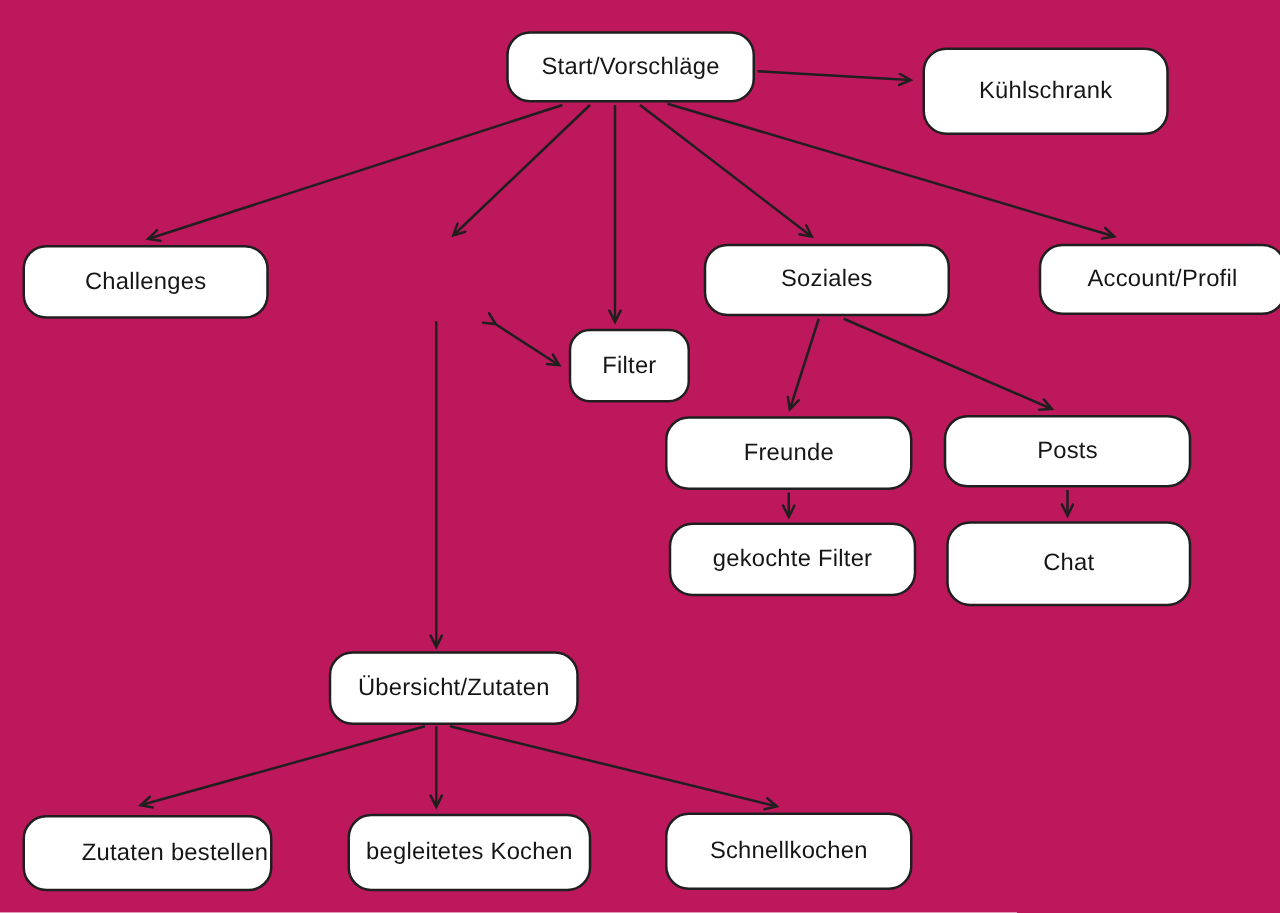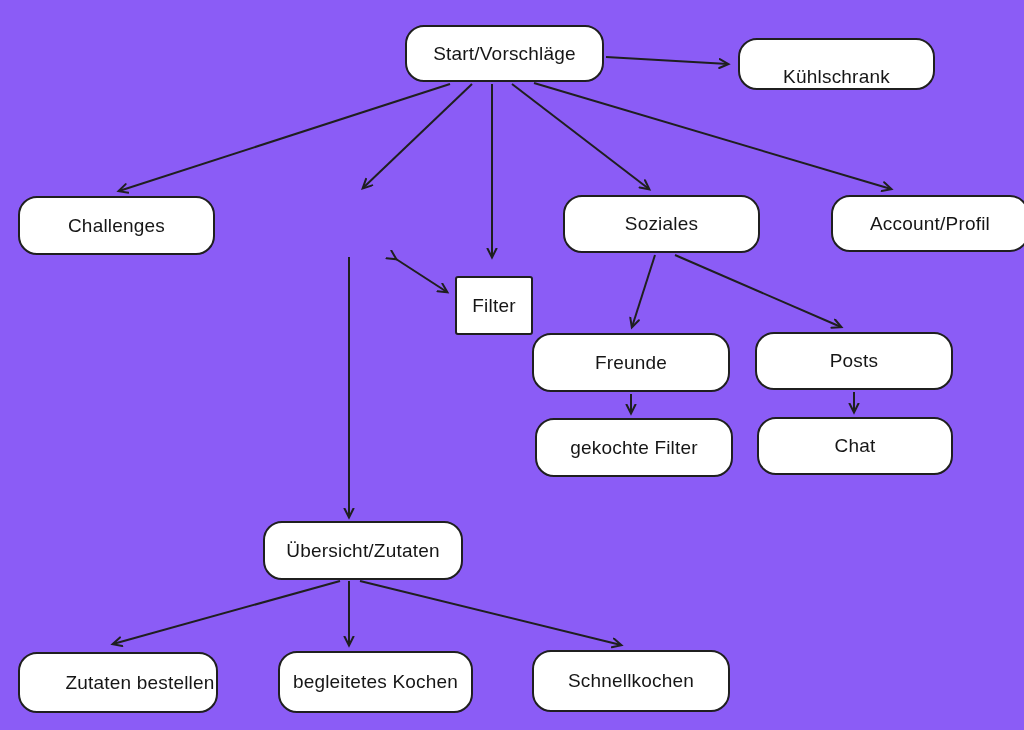--- a/index.html
+++ b/index.html
@@ -5,21 +5,21 @@
   html, body {
     margin: 0;
     padding: 0;
     background: #ffffff;
     font-family: "Liberation Sans", "DejaVu Sans", sans-serif;
   }
   #canvas {
     position: relative;
     width: 1024px;
     height: 730px;
-    background: #8b5cf6;
+    background: #be185d;
     overflow: hidden;
   }
   #edges {
     position: absolute;
     left: 0;
     top: 0;
     width: 1024px;
     height: 730px;
   }
   .node {
@@ -68,30 +68,30 @@
     <line class="edge" x1="854" y1="392" x2="854" y2="412" marker-end="url(#arrow)"></line>
     <line class="edge" x1="340" y1="581" x2="113" y2="644" marker-end="url(#arrow)"></line>
     <line class="edge" x1="349" y1="581" x2="349" y2="645" marker-end="url(#arrow)"></line>
     <line class="edge" x1="360" y1="581" x2="621" y2="645" marker-end="url(#arrow)"></line>
   </svg>
 
   <div class="node" style="left:405px; top:25px;  width:199px; height:57px;">
     <span>Start/Vorschläge</span>
   </div>
 
-  <div class="node" style="left:738px; top:38px;  width:197px; height:52px;align-items:flex-end;">
+  <div class="node" style="left:738px; top:38px;  width:197px; height:70px;">
     <span>Kühlschrank</span>
   </div>
 
   <div class="node" style="left:18px;  top:196px; width:197px; height:59px;justify-content:center;">
     <span>Challenges</span>
   </div>
 
 
-  <div class="node" style="left:455px; top:276px; width:78px;  height:59px; border-radius:3px;">
+  <div class="node" style="left:455px; top:263px; width:97px;  height:59px; border-radius:17px;">
     <span>Filter</span>
   </div>
 
   <div class="node" style="left:563px; top:195px; width:197px; height:58px;">
     <span>Soziales</span>
   </div>
 
   <div class="node" style="left:807px; top:195px; width:198px; height:57px;margin-left:24px;">
     <span>Account/Profil</span>
   </div>
@@ -101,21 +101,21 @@
   </div>
 
   <div class="node" style="left:755px; top:332px; width:198px; height:58px;">
     <span>Posts</span>
   </div>
 
   <div class="node" style="left:535px; top:418px; width:198px; height:59px;">
     <span>gekochte Filter</span>
   </div>
 
-  <div class="node" style="left:757px; top:417px; width:196px; height:58px;text-align:center;">
+  <div class="node" style="left:757px; top:417px; width:196px; height:68px;text-align:center;">
     <span>Chat</span>
   </div>
 
   <div class="node" style="left:263px; top:521px; width:200px; height:59px;">
     <span>Übersicht/Zutaten</span>
   </div>
 
   <div class="node" style="left:18px;  top:652px; width:200px; height:61px;padding-left:44px;">
     <span>Zutaten bestellen</span>
   </div>

